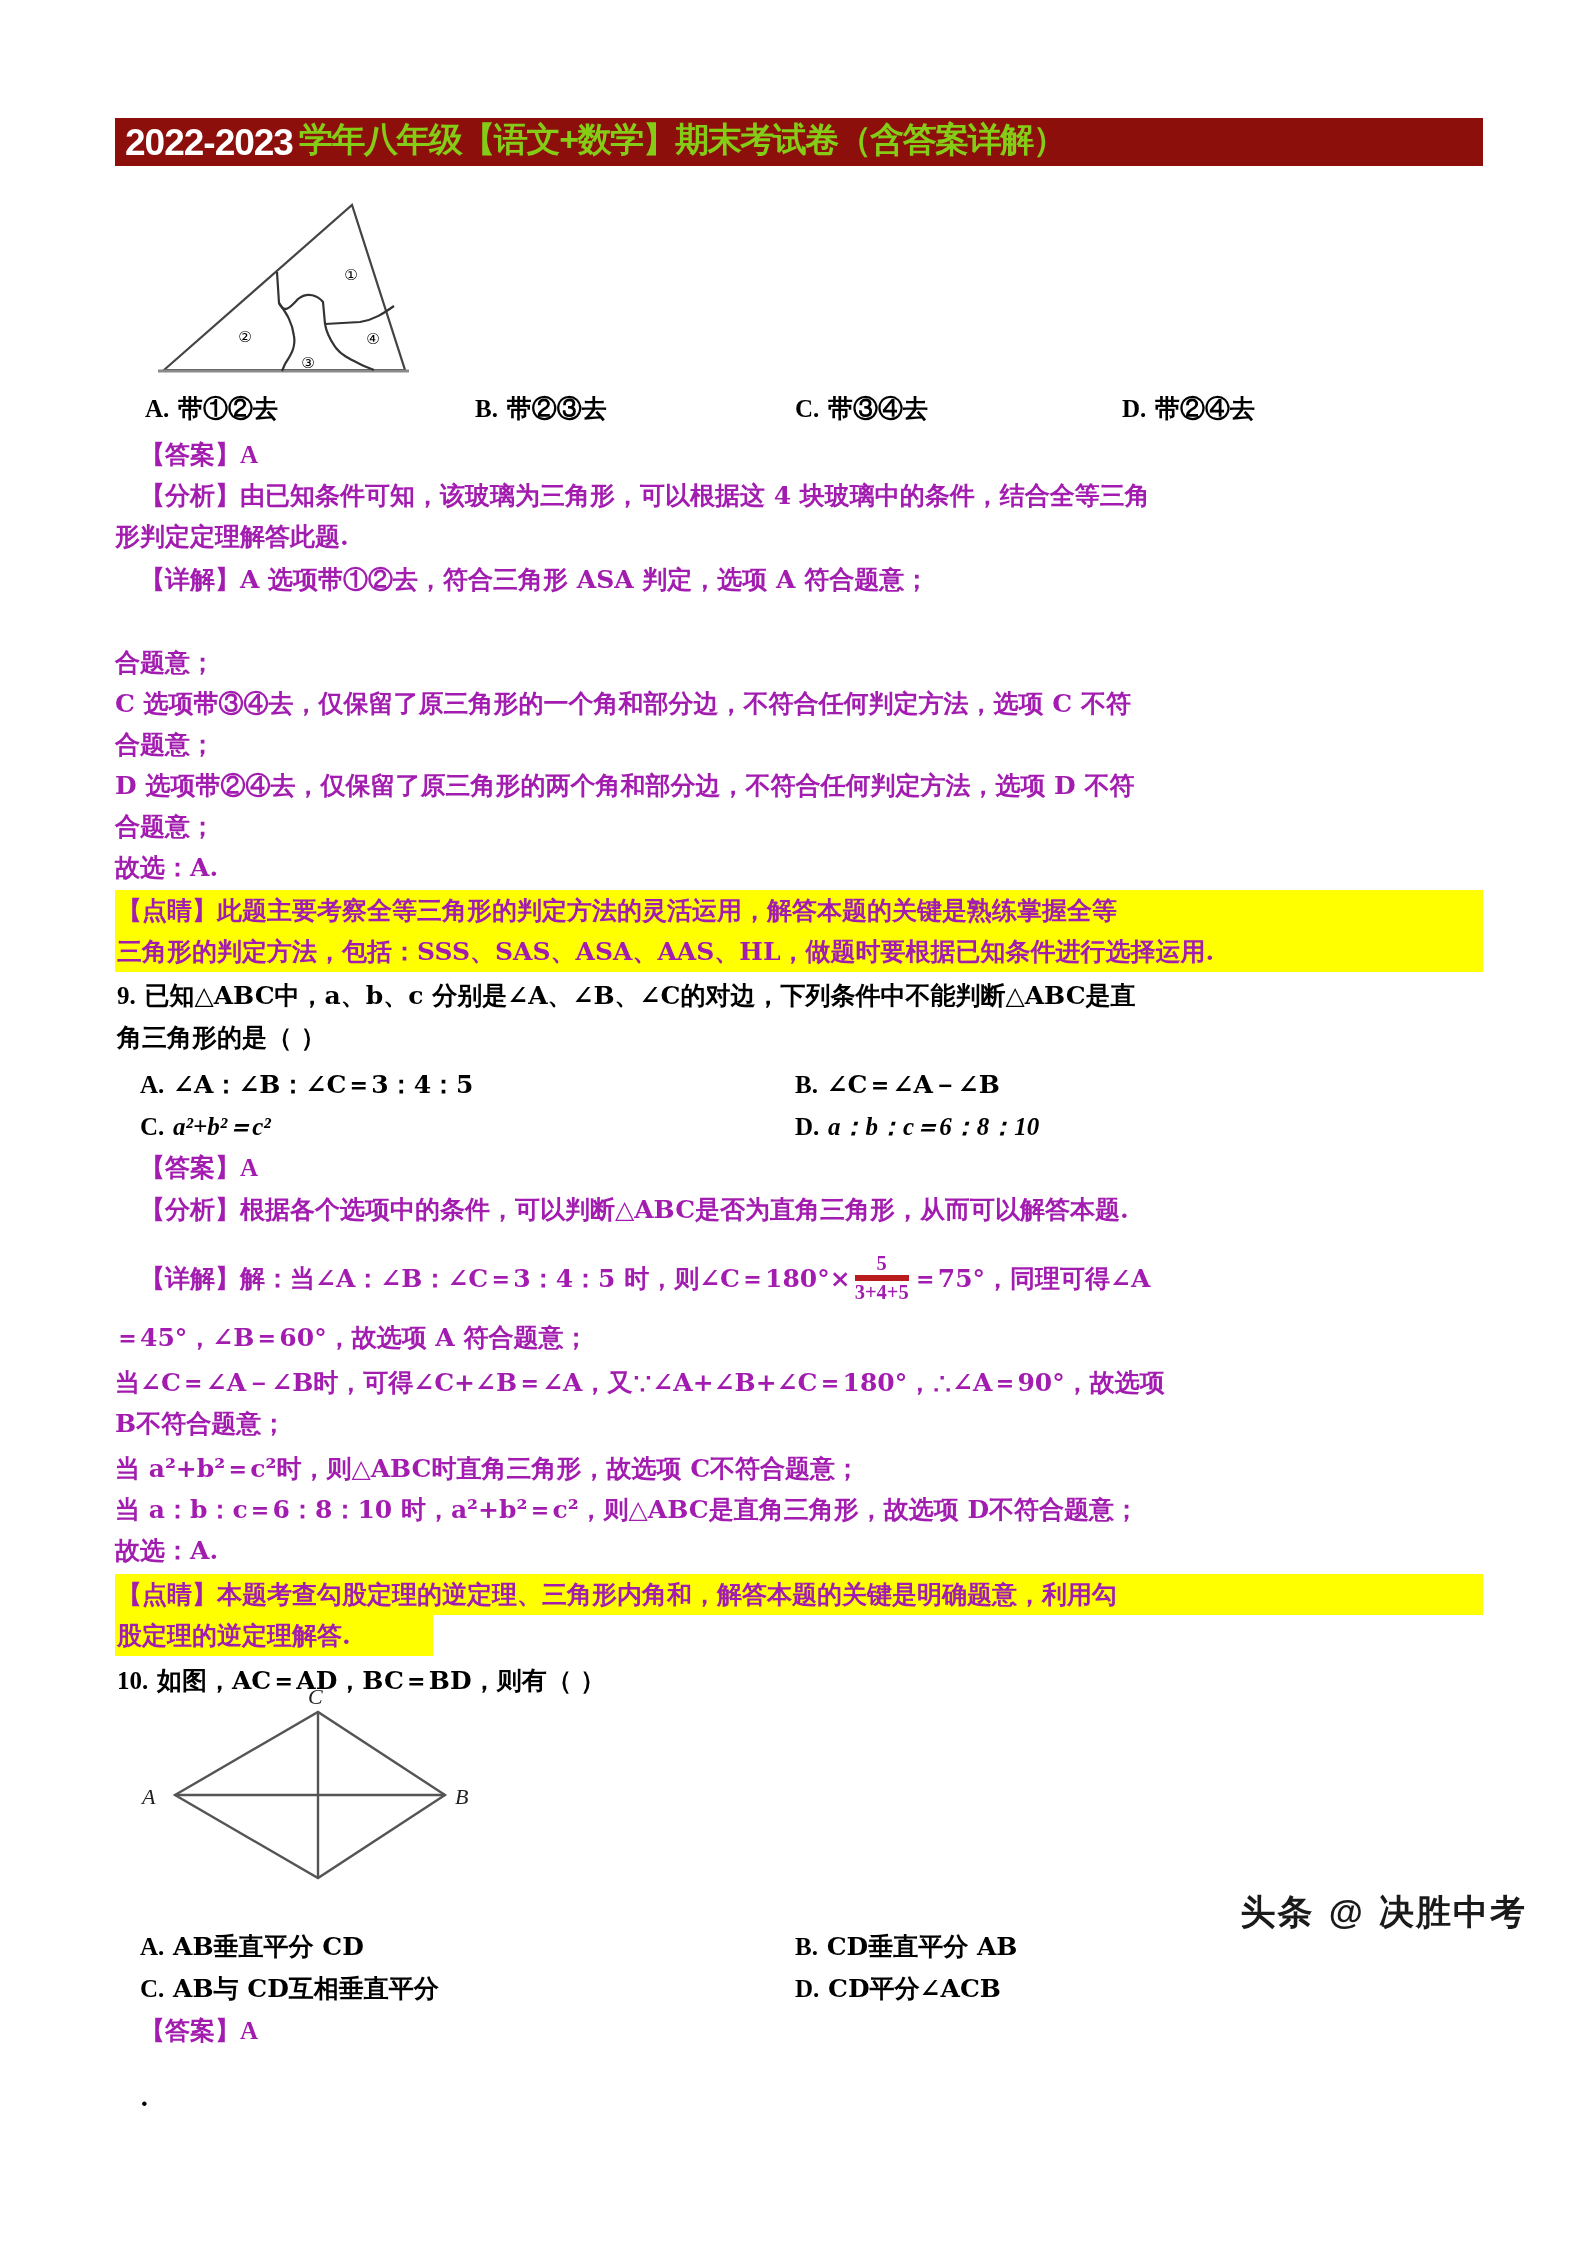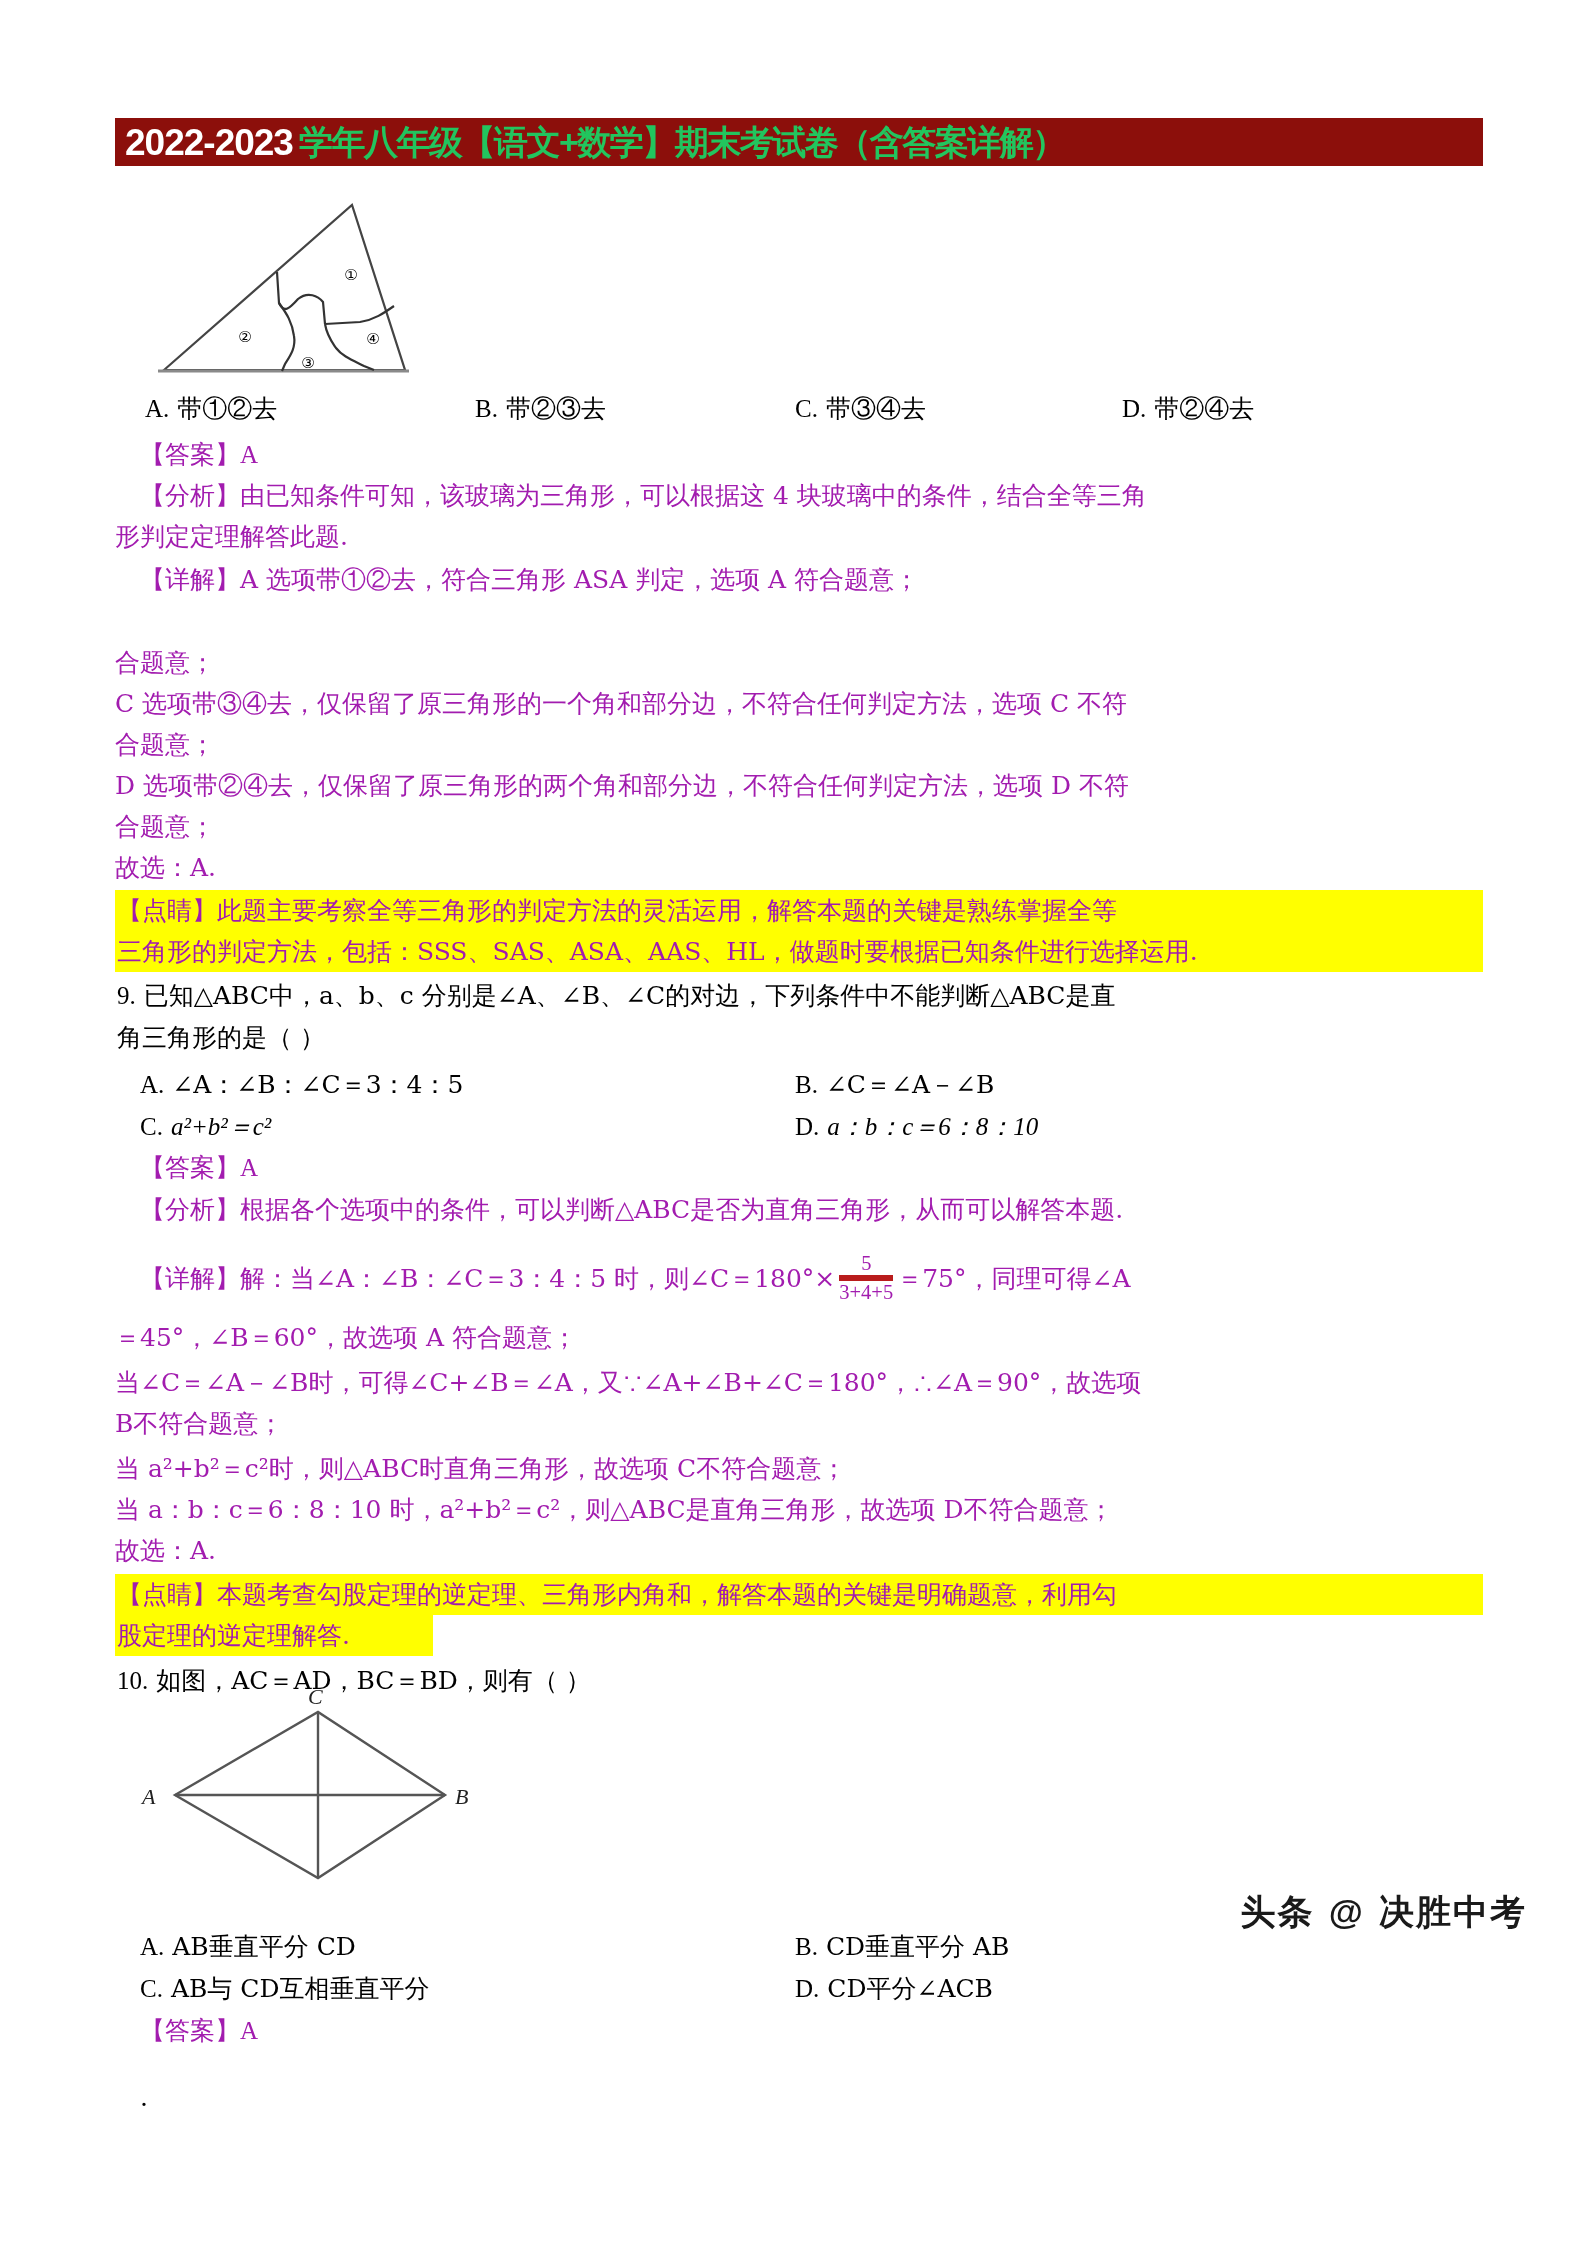--- a/index.html
+++ b/index.html
@@ -26,40 +26,40 @@
   }
   .banner .t-year {
     color:#ffffff;
     font-family:"Liberation Sans", sans-serif;
     font-weight:bold;
     font-size:37px;
     letter-spacing:-1px;
     line-height:1;
   }
   .banner .t-rest {
-    color:#22c55e;
-    font-family:Liberation Sans, sans-serif;
+    color:#84cc16;
+    font-family:Liberation Mono, monospace;
     font-weight:bold;
     font-size:34px;
     line-height:1;
     margin-left:6px;
     letter-spacing:-1.5px;
   }
 
   
   .line {
     position:absolute;
     white-space:nowrap;
     font-size:25px;
     line-height:1;
     color:#000000;
   }
   .red   { color:#a21caf; }
   .serif { font-family:"Liberation Serif", serif; }
-  .cjk   { font-family:"DejaVu Serif", serif; }
+  .cjk   { font-family:"DejaVu Serif", serif;font-weight:bold; }
   .ital  { font-style:italic; }
 
   .opt { position:absolute; font-size:25px; white-space:nowrap; color:#000; }
 
   
   .hlblock { position:absolute; background:#FFFF00; }
 
   
   .diagram { position:absolute; }
 

